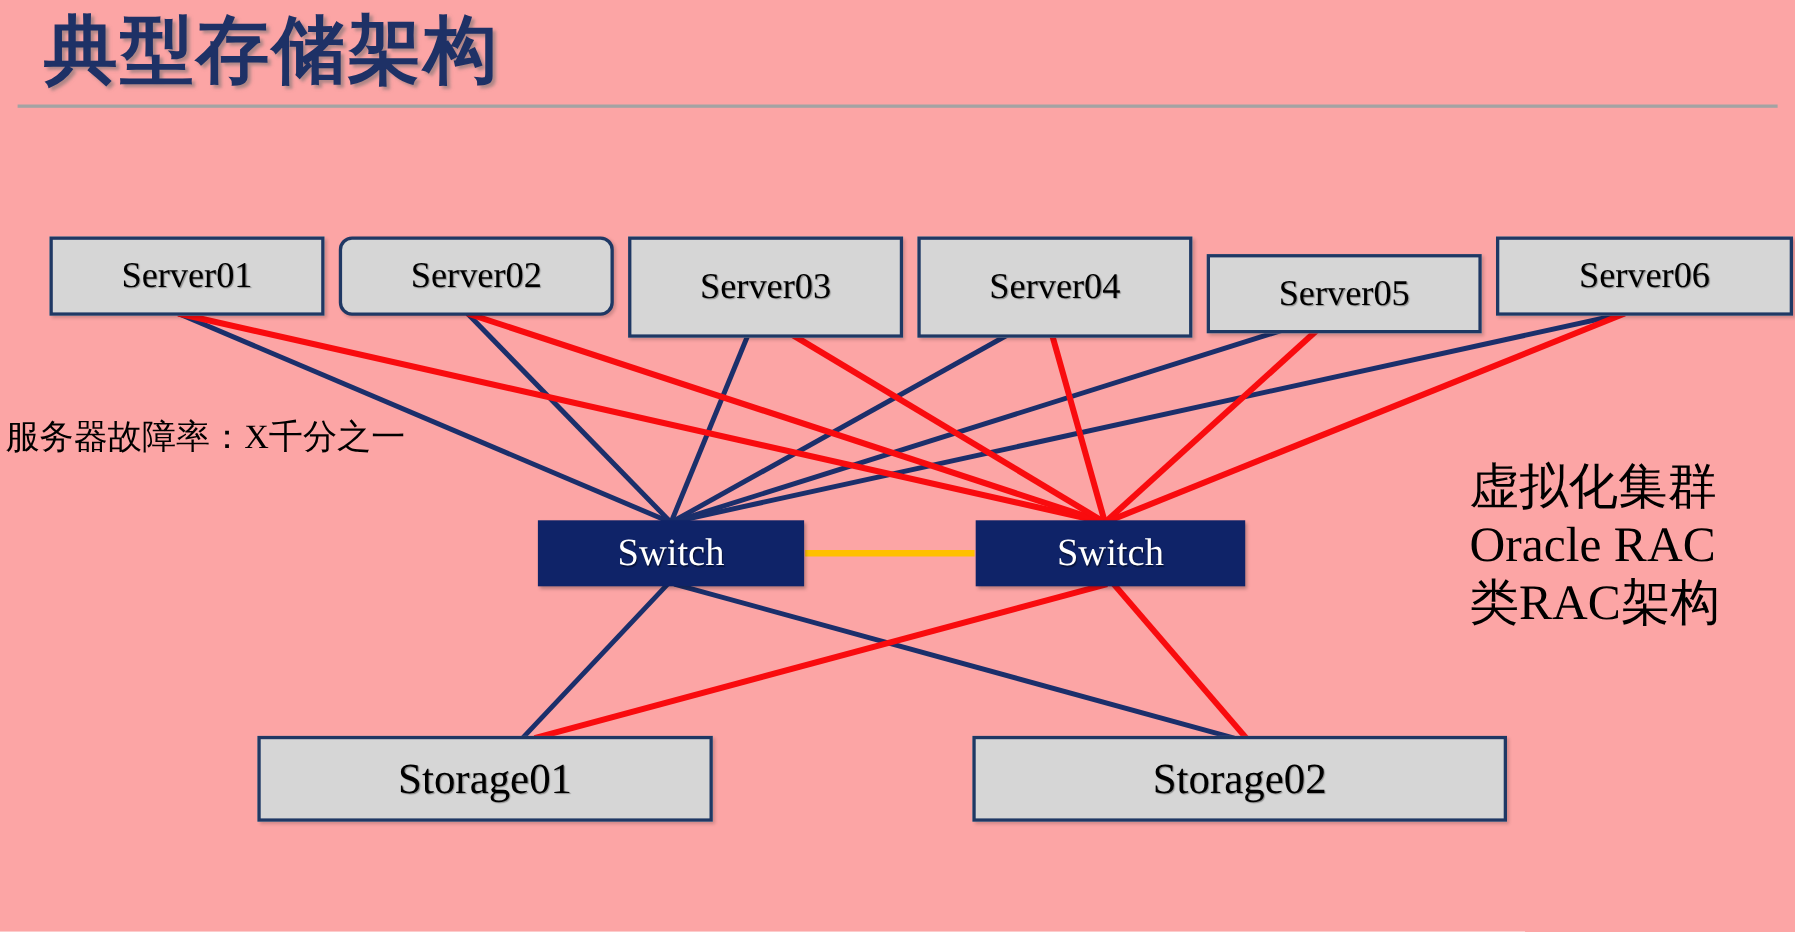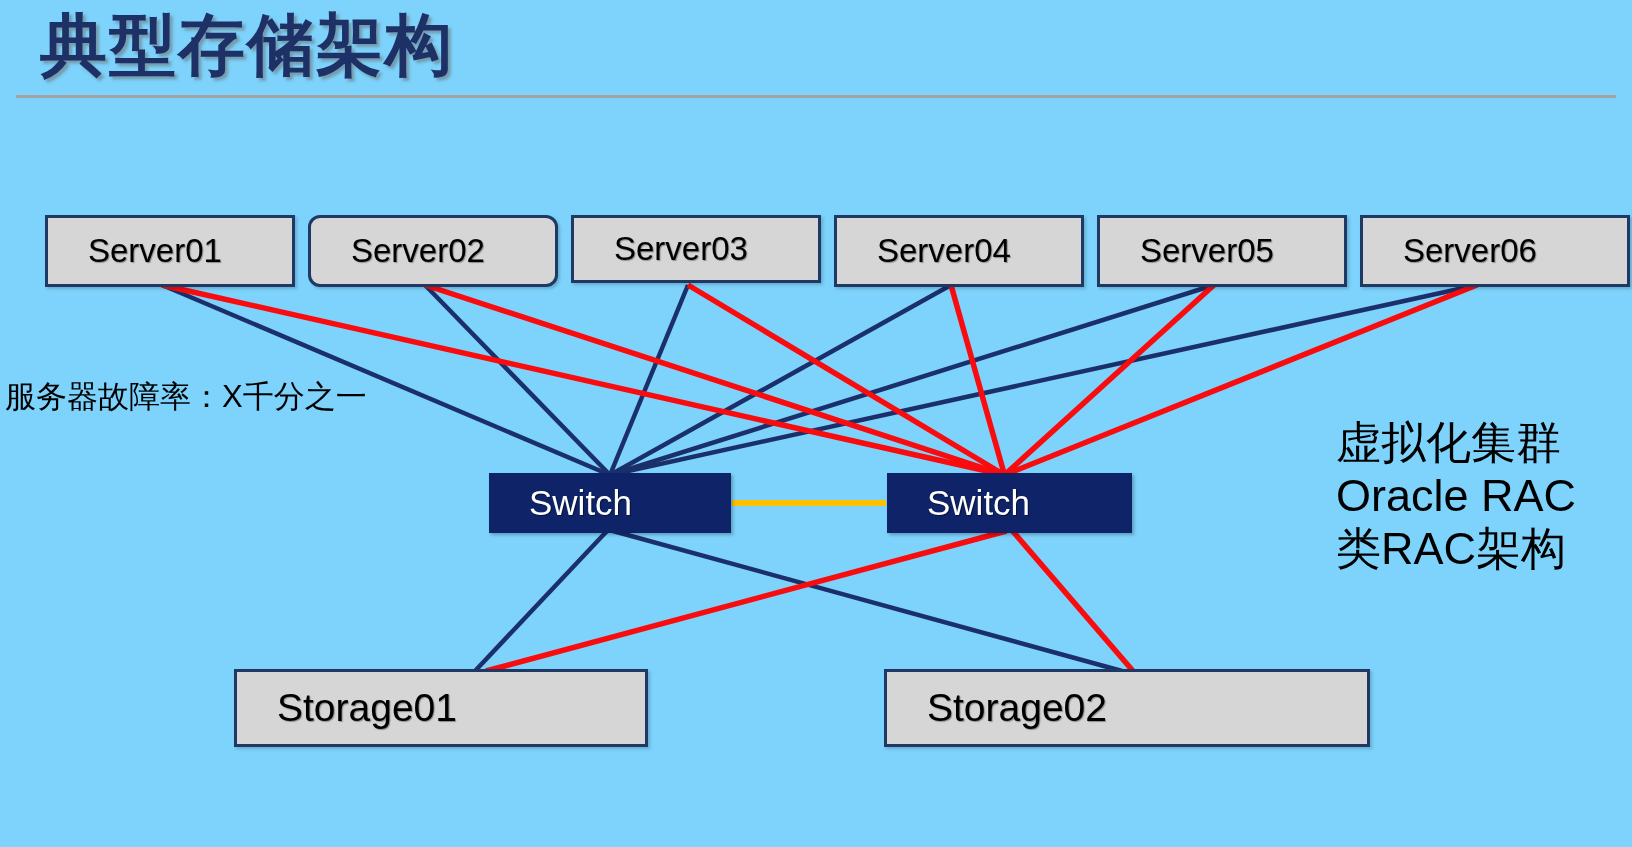--- a/index.html
+++ b/index.html
@@ -5,22 +5,23 @@
   html, body {
     margin: 0;
     padding: 0;
     background: #ffffff;
     font-family: "Liberation Sans", sans-serif;
   }
   .stage {
     position: relative;
     width: 1632px;
     height: 847px;
-    background: #7dd3fc;
+    background: #fca5a5;
     overflow: hidden;
+    font-family: Liberation Serif, serif;
   }
   .title {
     position: absolute;
     left: 40px;
     top: 0px;
     font-size: 67px;
     font-weight: bold;
     color: #1e3166;
     letter-spacing: 2px;
     text-shadow: 3px 3px 3px rgba(110,110,110,0.55);
@@ -55,24 +56,23 @@
     position: absolute;
     left: 0;
     top: 0;
     z-index: 1;
   }
   .node {
     position: absolute;
     z-index: 2;
     display: flex;
     align-items: center;
-    justify-content: flex-start;
+    justify-content: center;
     box-sizing: border-box;
     white-space: nowrap;
-    padding-left: 40px;
   }
   .node.servers, .node.storages {
     background: #d6d6d6;
     border: 3px solid #1f3864;
     box-shadow: 2px 2px 3px rgba(0,0,0,0.18);
   }
   .node.servers span {
     font-size: 33px;
     color: #000000;
     text-shadow: 1px 1px 1px rgba(0,0,0,0.35);
@@ -125,27 +125,27 @@
       <line x1="732" y1="503" x2="886" y2="503" stroke="#ffc000" stroke-width="6" stroke-linecap="butt"></line>
     </svg>
 
   <div id="nodes">
       <div class="node servers" style="left: 45px; top: 215px; width: 250px; height: 72px;">
         <span>Server01</span>
       </div>
       <div class="node servers" style="left: 308px; top: 215px; width: 250px; height: 72px; border-radius: 12px;">
         <span>Server02</span>
       </div>
-      <div class="node servers" style="left: 571px; top: 215px; width: 250px; height: 68px;">
+      <div class="node servers" style="left: 571px; top: 215px; width: 250px; height: 92px;">
         <span>Server03</span>
       </div>
-      <div class="node servers" style="left: 834px; top: 215px; width: 250px; height: 72px;">
+      <div class="node servers" style="left: 834px; top: 215px; width: 250px; height: 92px;">
         <span>Server04</span>
       </div>
-      <div class="node servers" style="left: 1097px; top: 215px; width: 250px; height: 72px;">
+      <div class="node servers" style="left: 1097px; top: 231px; width: 250px; height: 72px;">
         <span>Server05</span>
       </div>
       <div class="node servers" style="left: 1360px; top: 215px; width: 270px; height: 72px;">
         <span>Server06</span>
       </div>
       <div class="node switches" style="left: 489px; top: 473px; width: 242px; height: 60px;">
         <span>Switch</span>
       </div>
       <div class="node switches" style="left: 887px; top: 473px; width: 245px; height: 60px;">
         <span>Switch</span>

